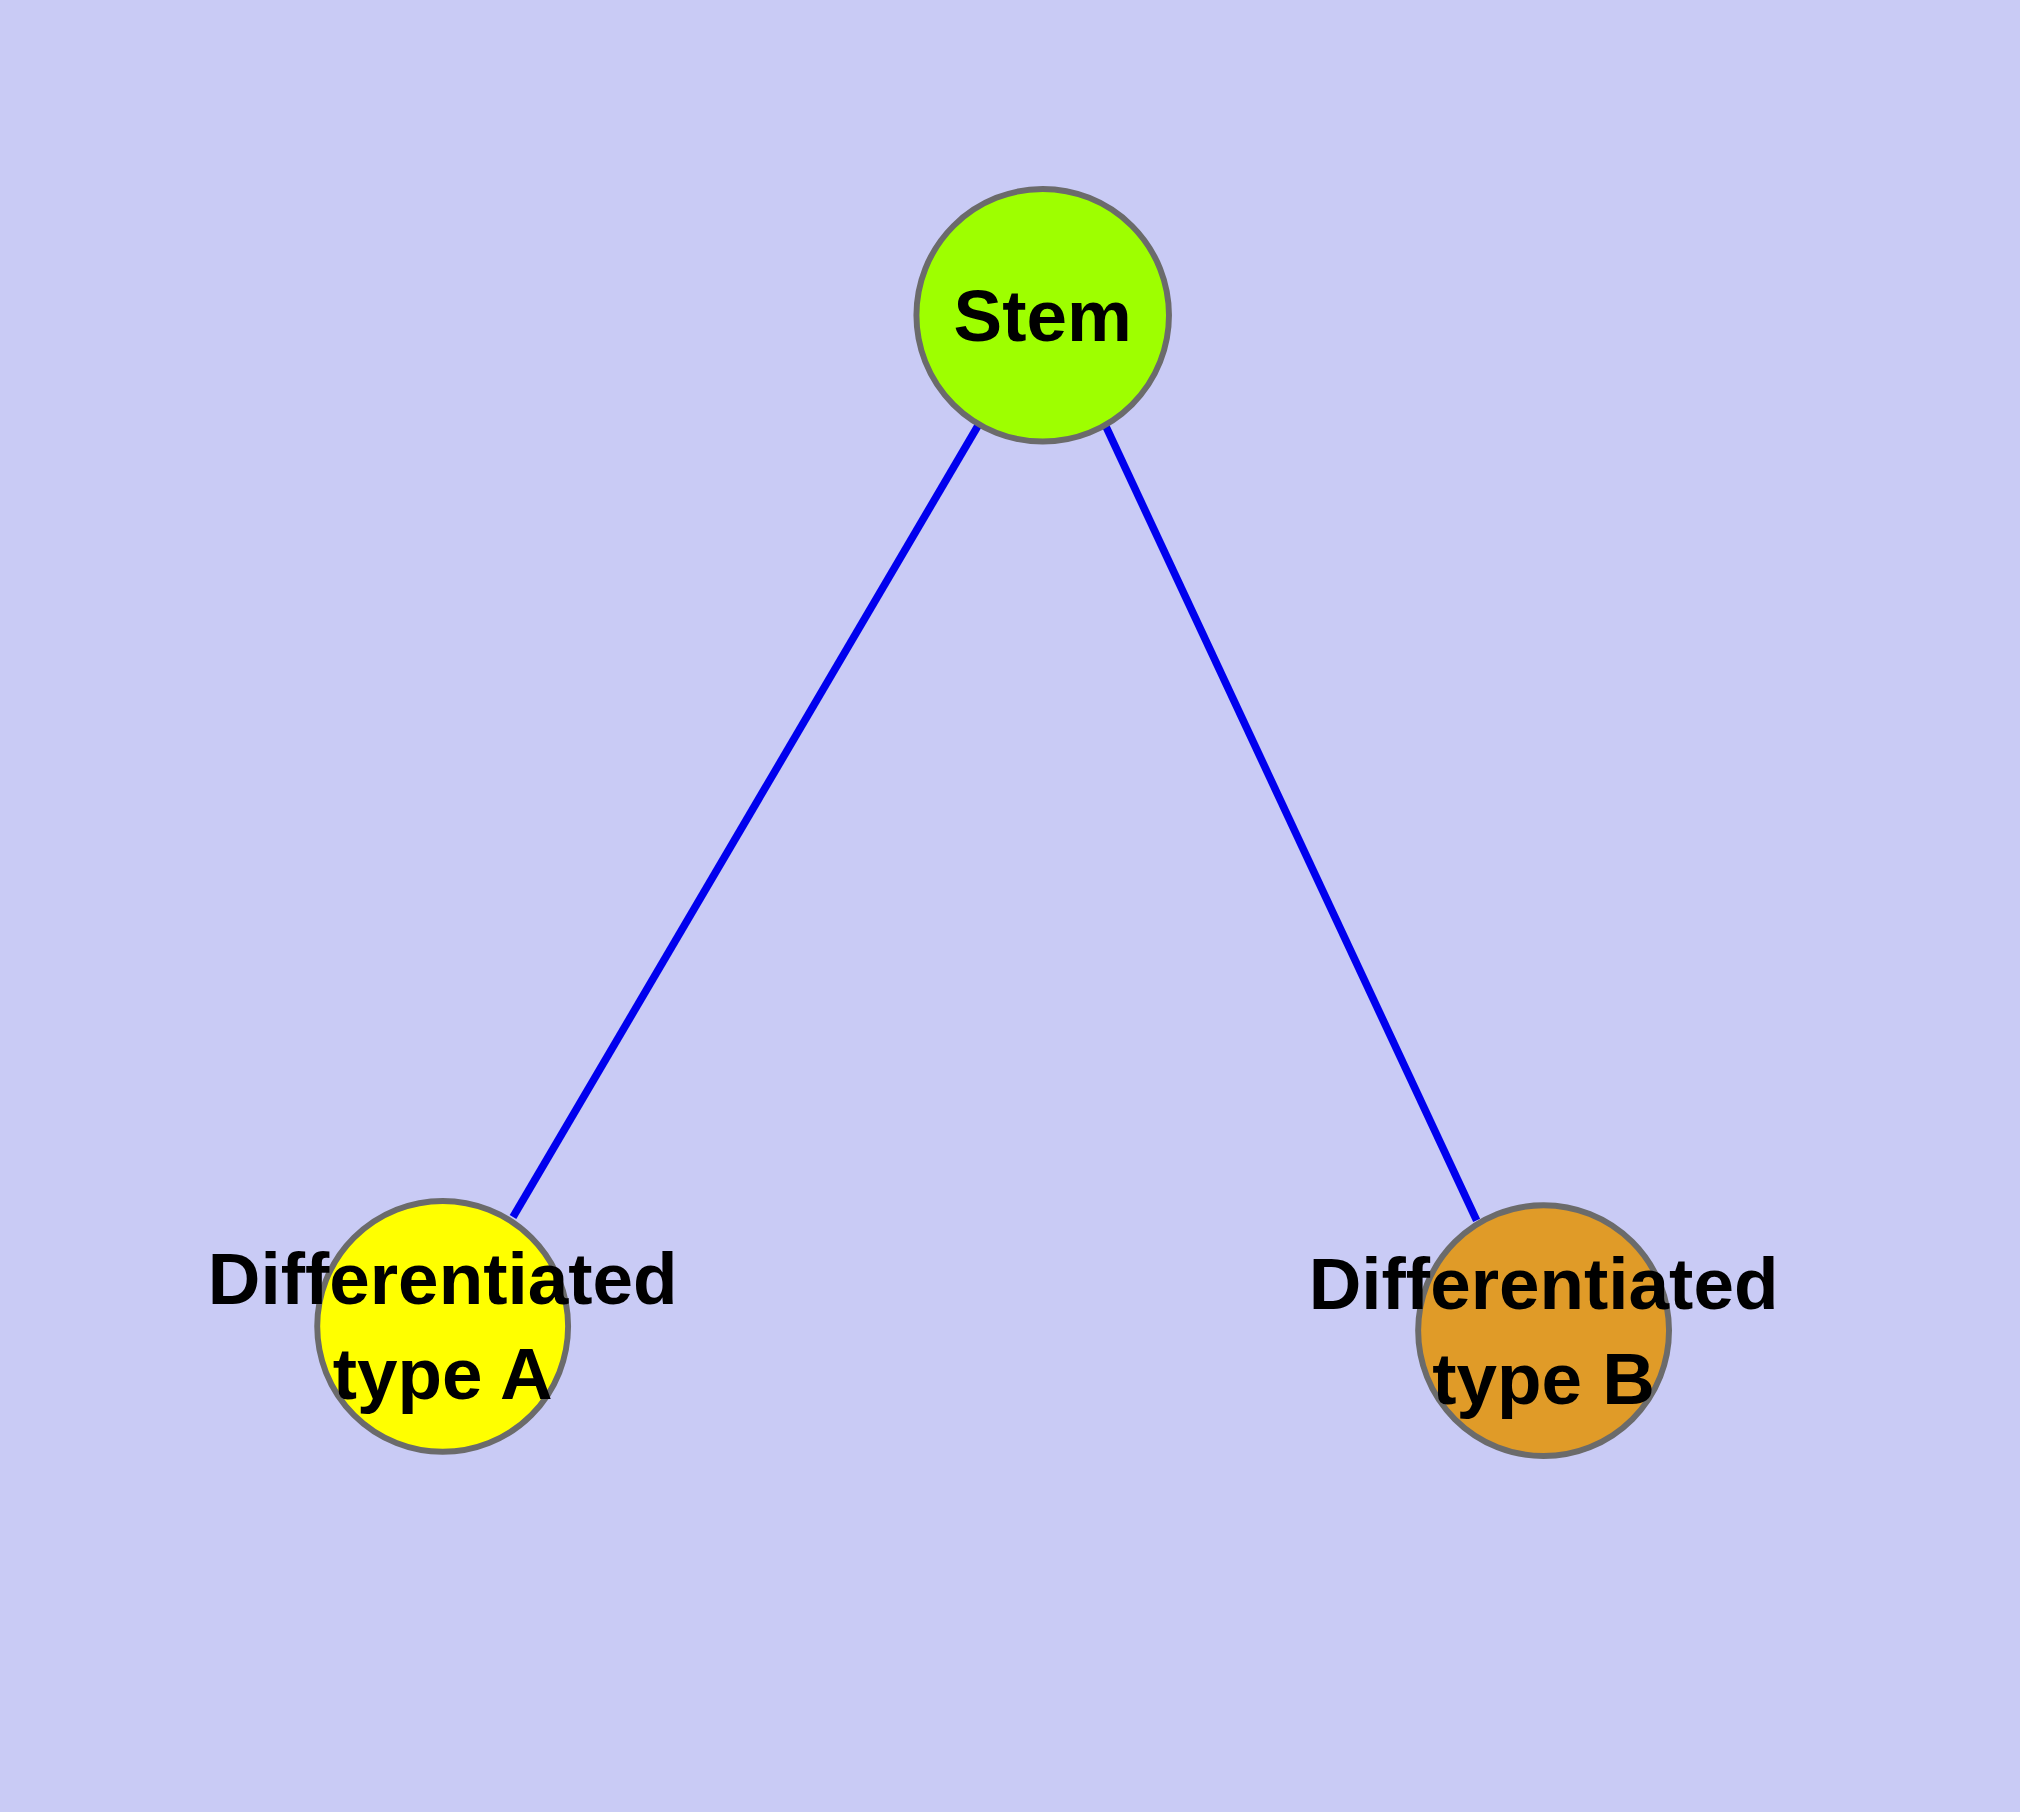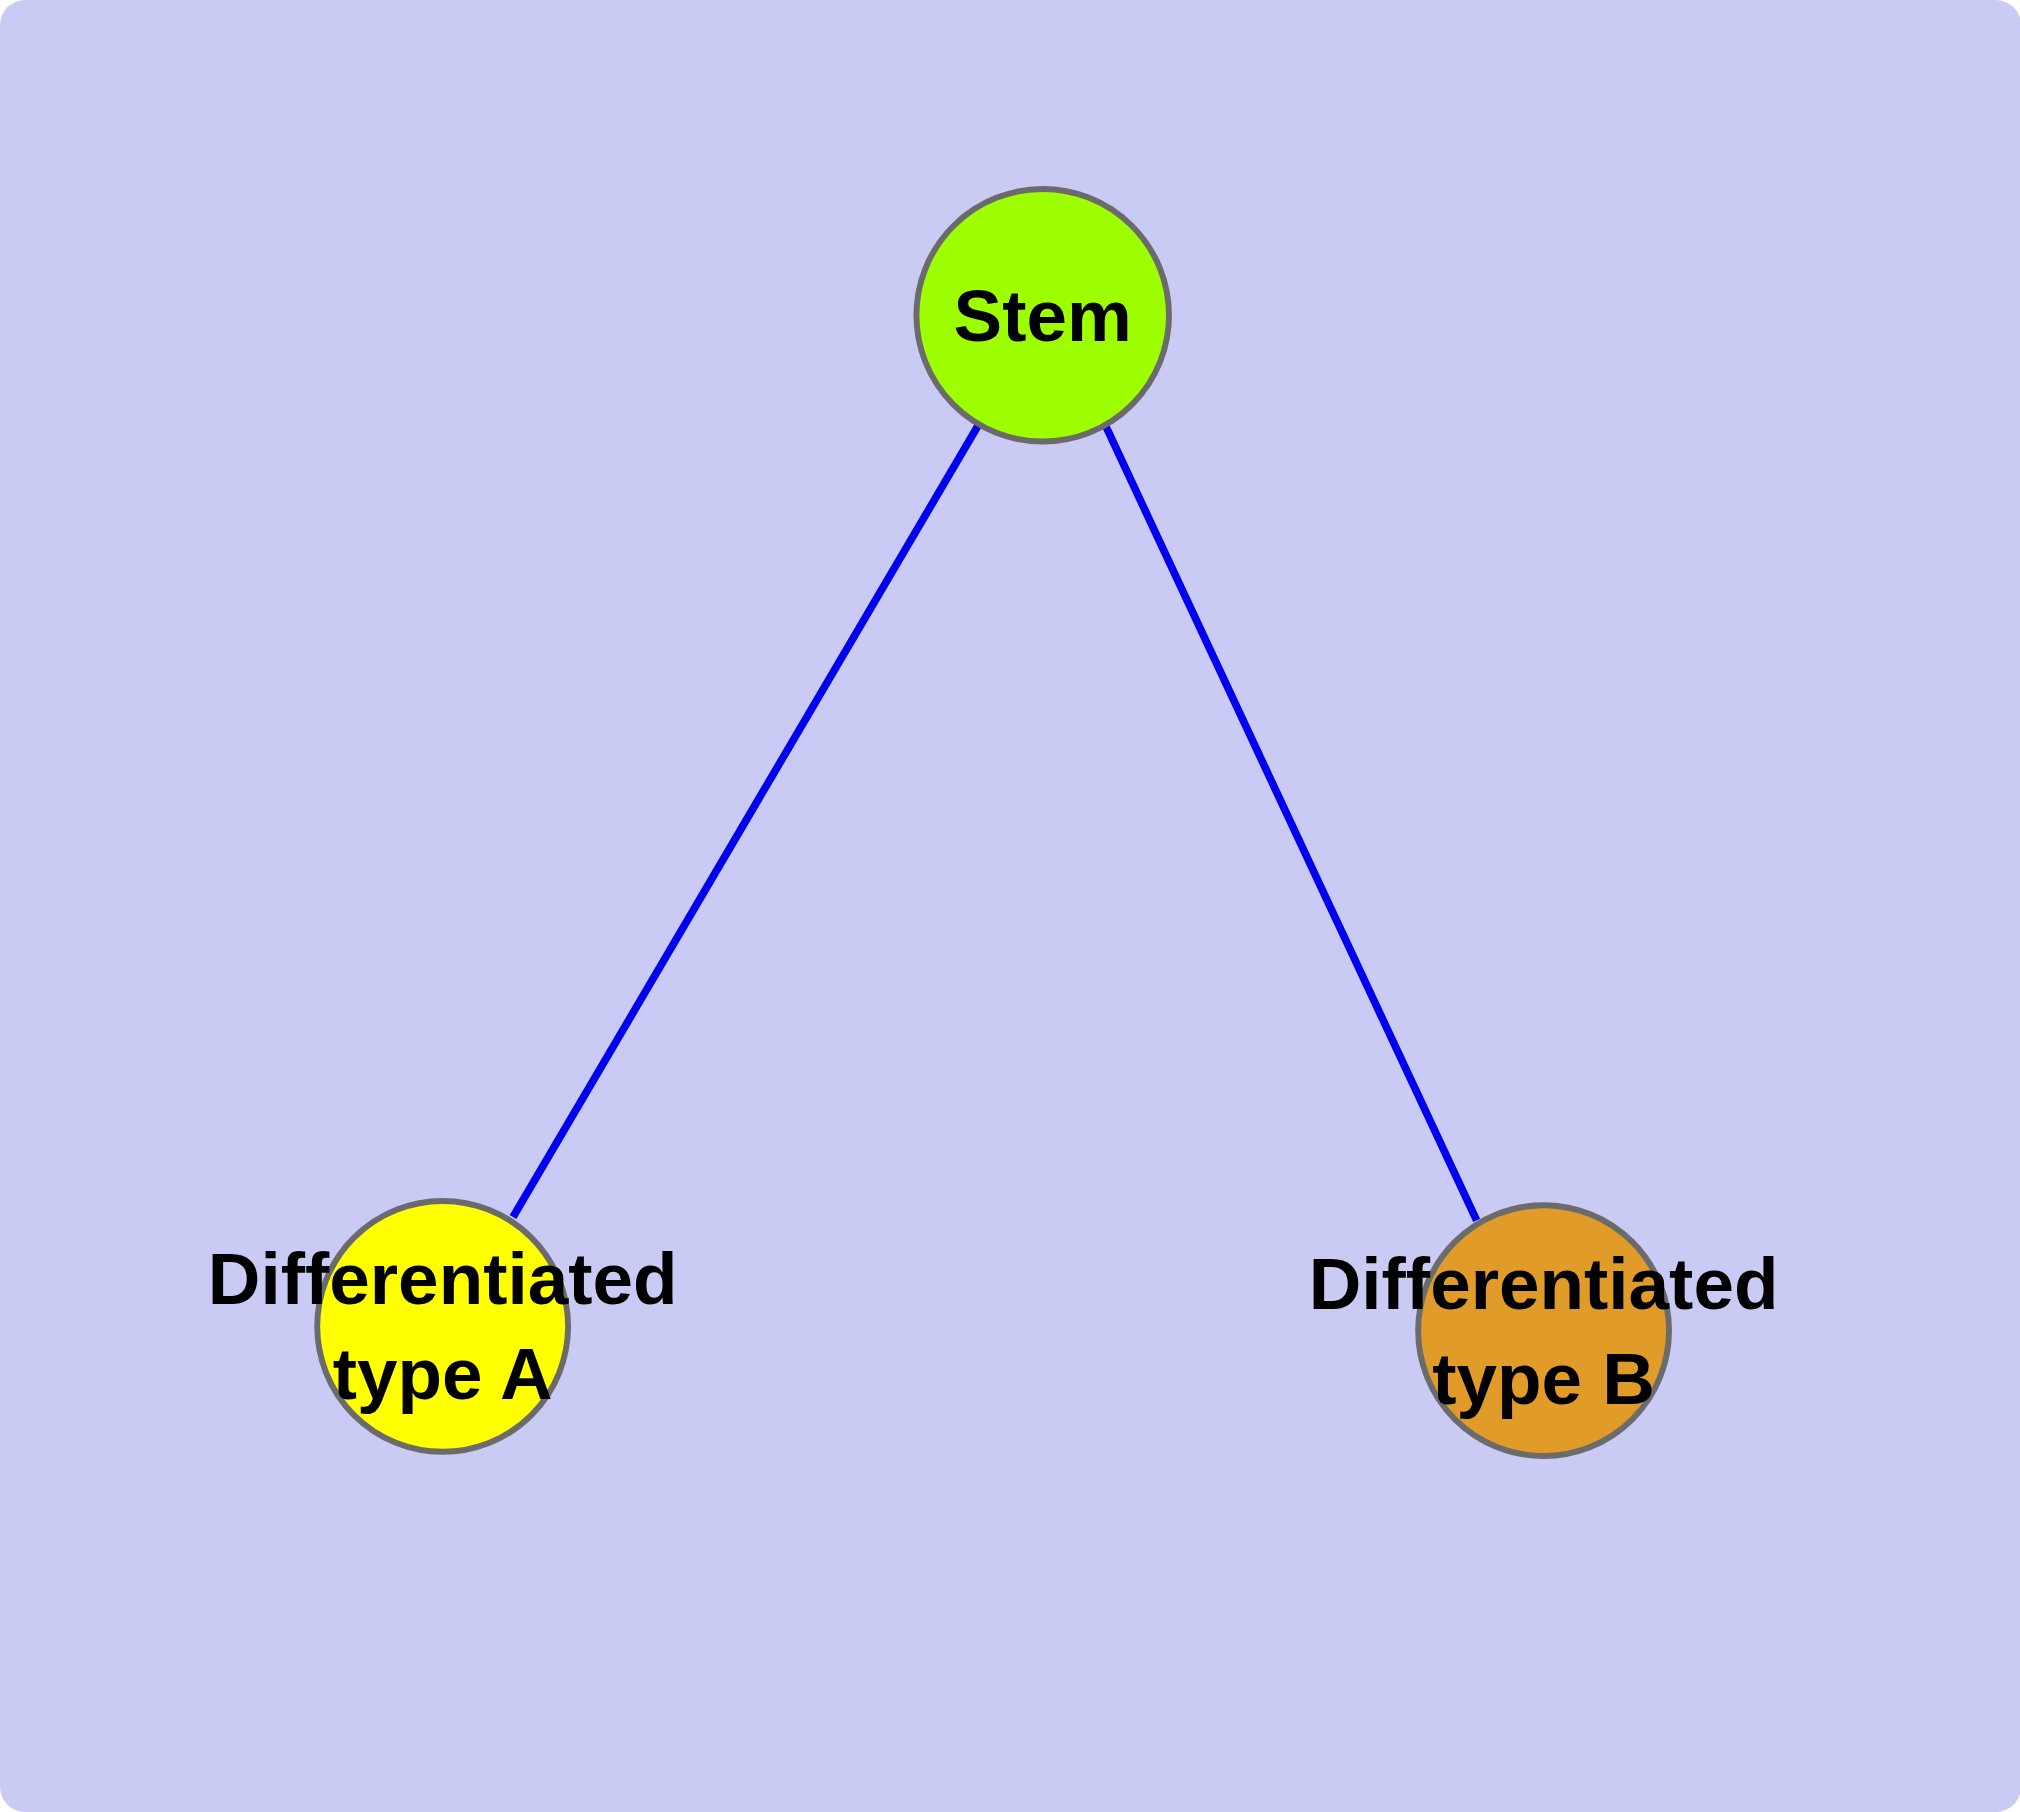--- a/index.html
+++ b/index.html
@@ -7,21 +7,20 @@
     margin: 0;
     padding: 0;
     background: #ffffff;
   }
   #canvas {
     position: relative;
     width: 2021px;
     height: 1812px;
     overflow: hidden;
     font-family: "Liberation Sans", "DejaVu Sans", sans-serif;
-    border-radius: 25px;
   }
   #bg-rect {
     position: absolute;
     left: 0; top: 0;
     width: 2021px;
     height: 1812px;
   }
   #graph-svg {
     position: absolute;
     left: 0; top: 0;

